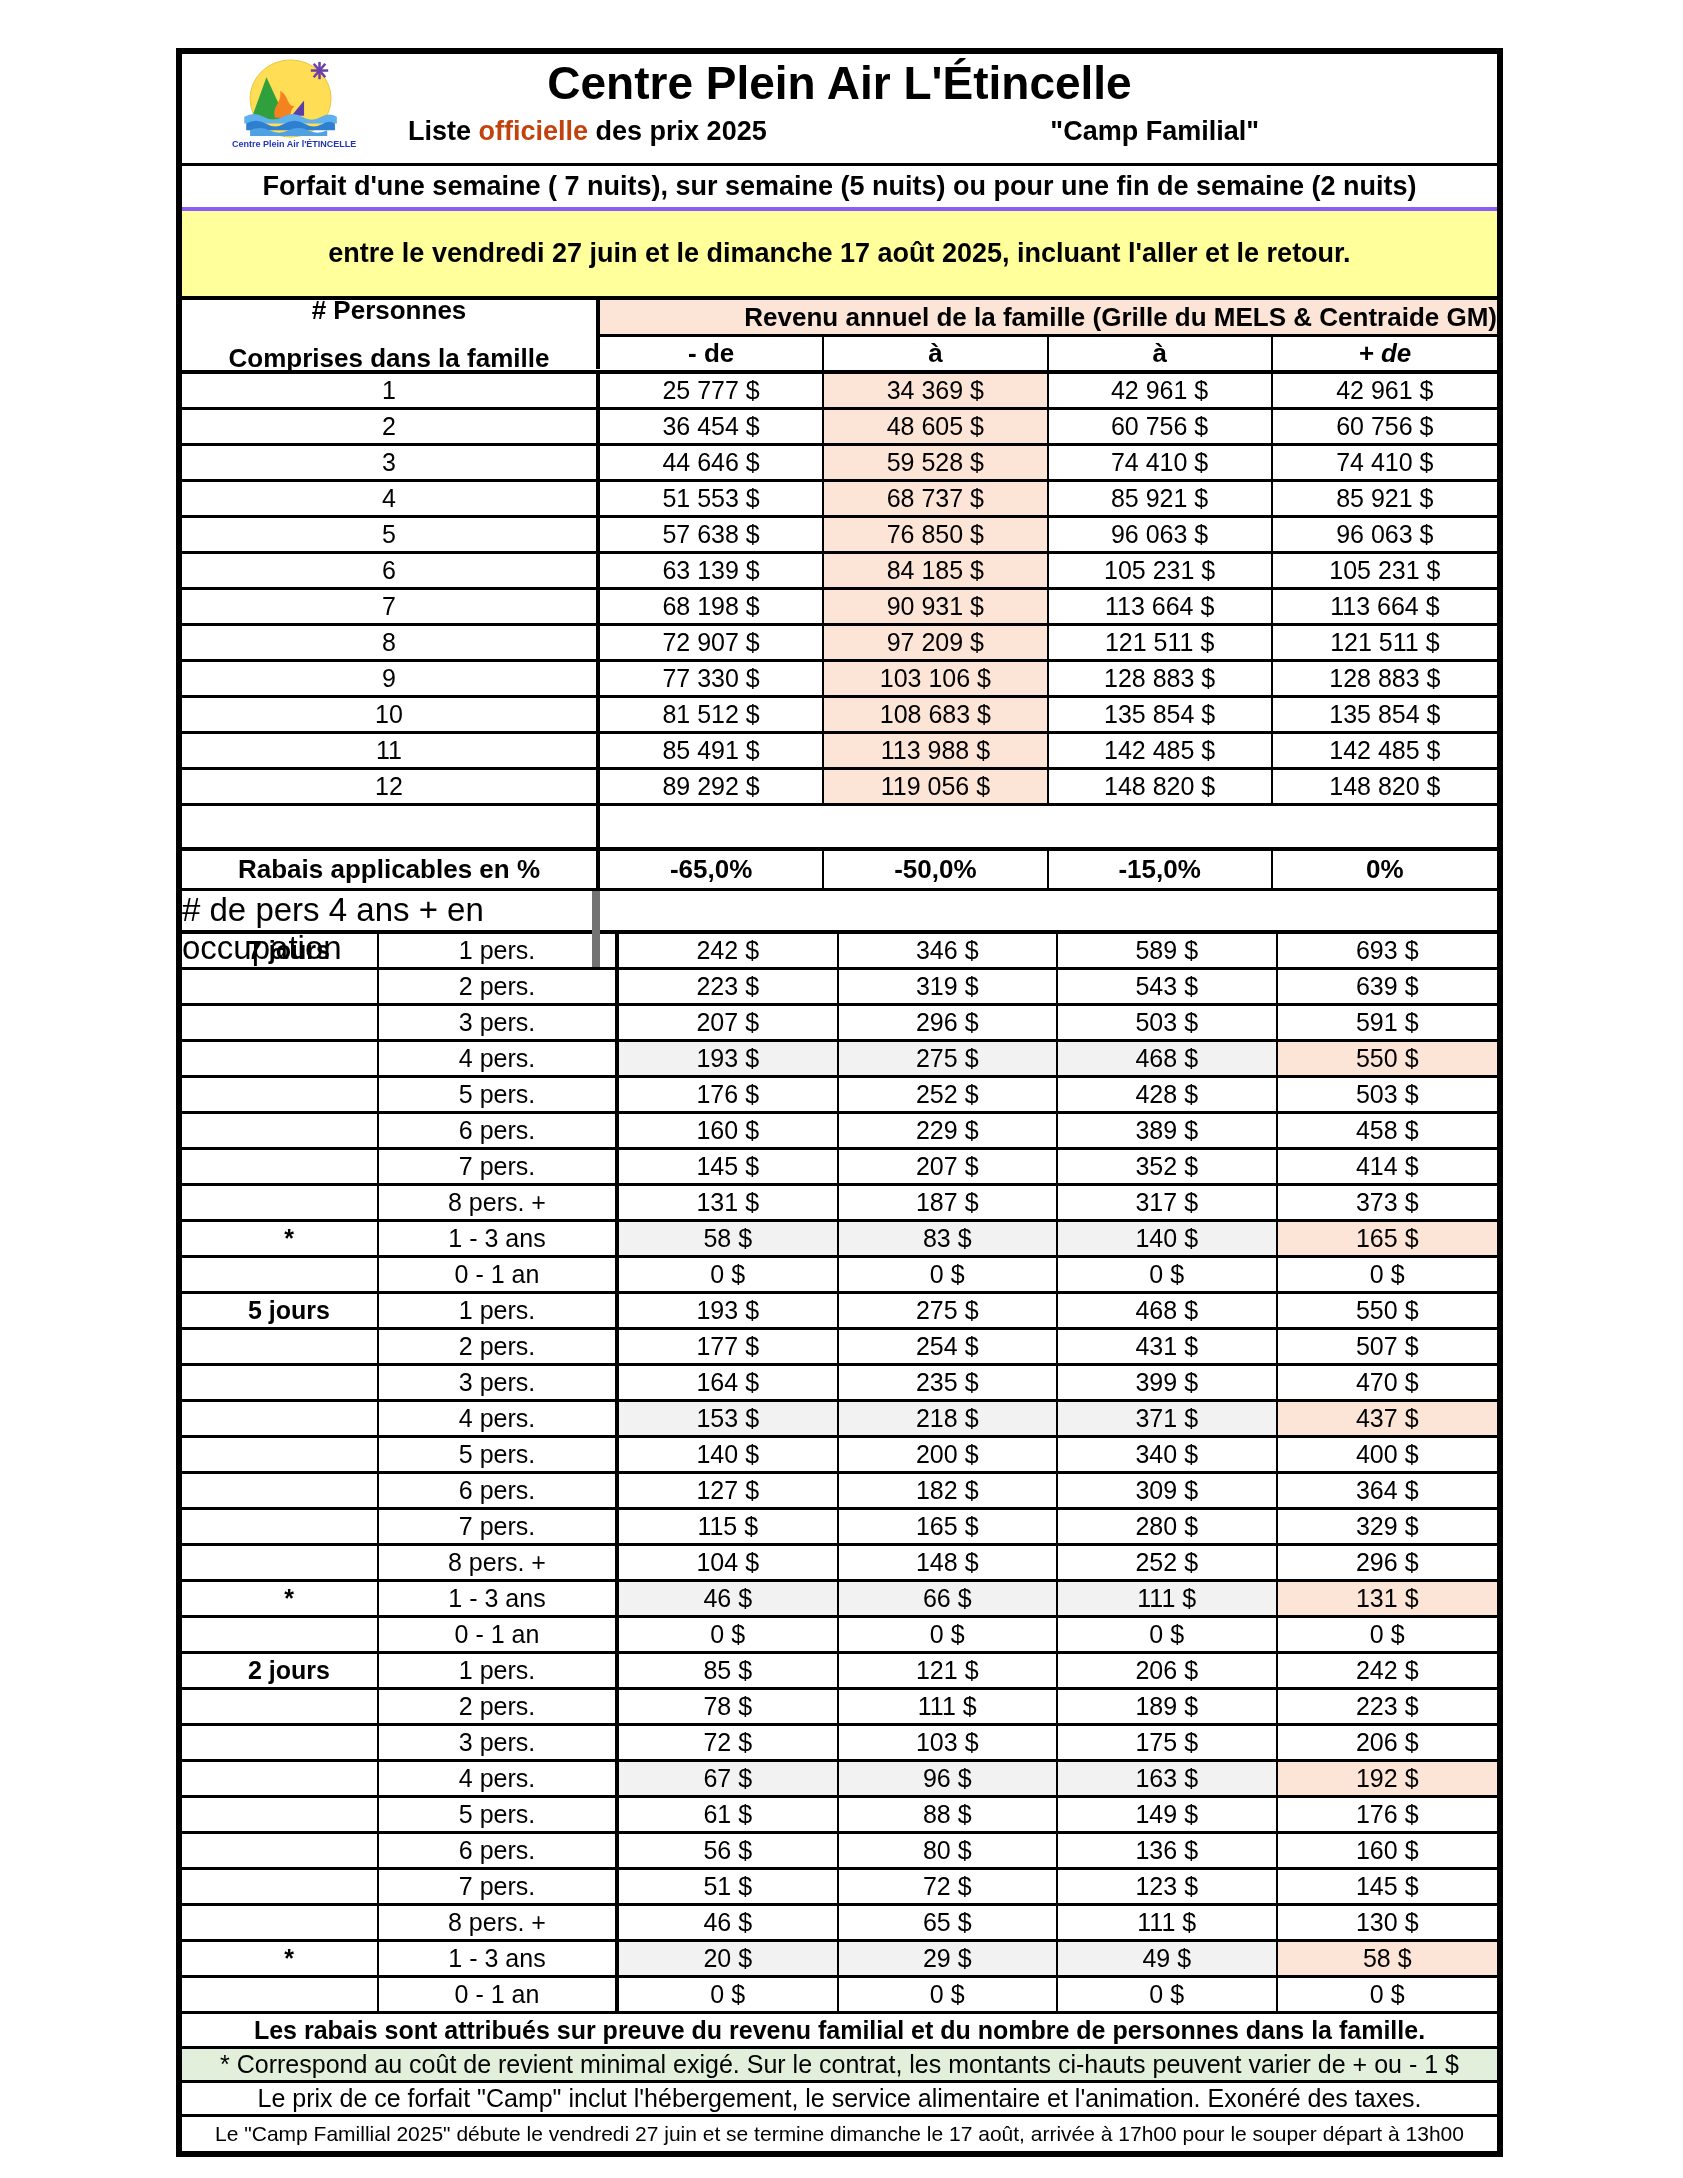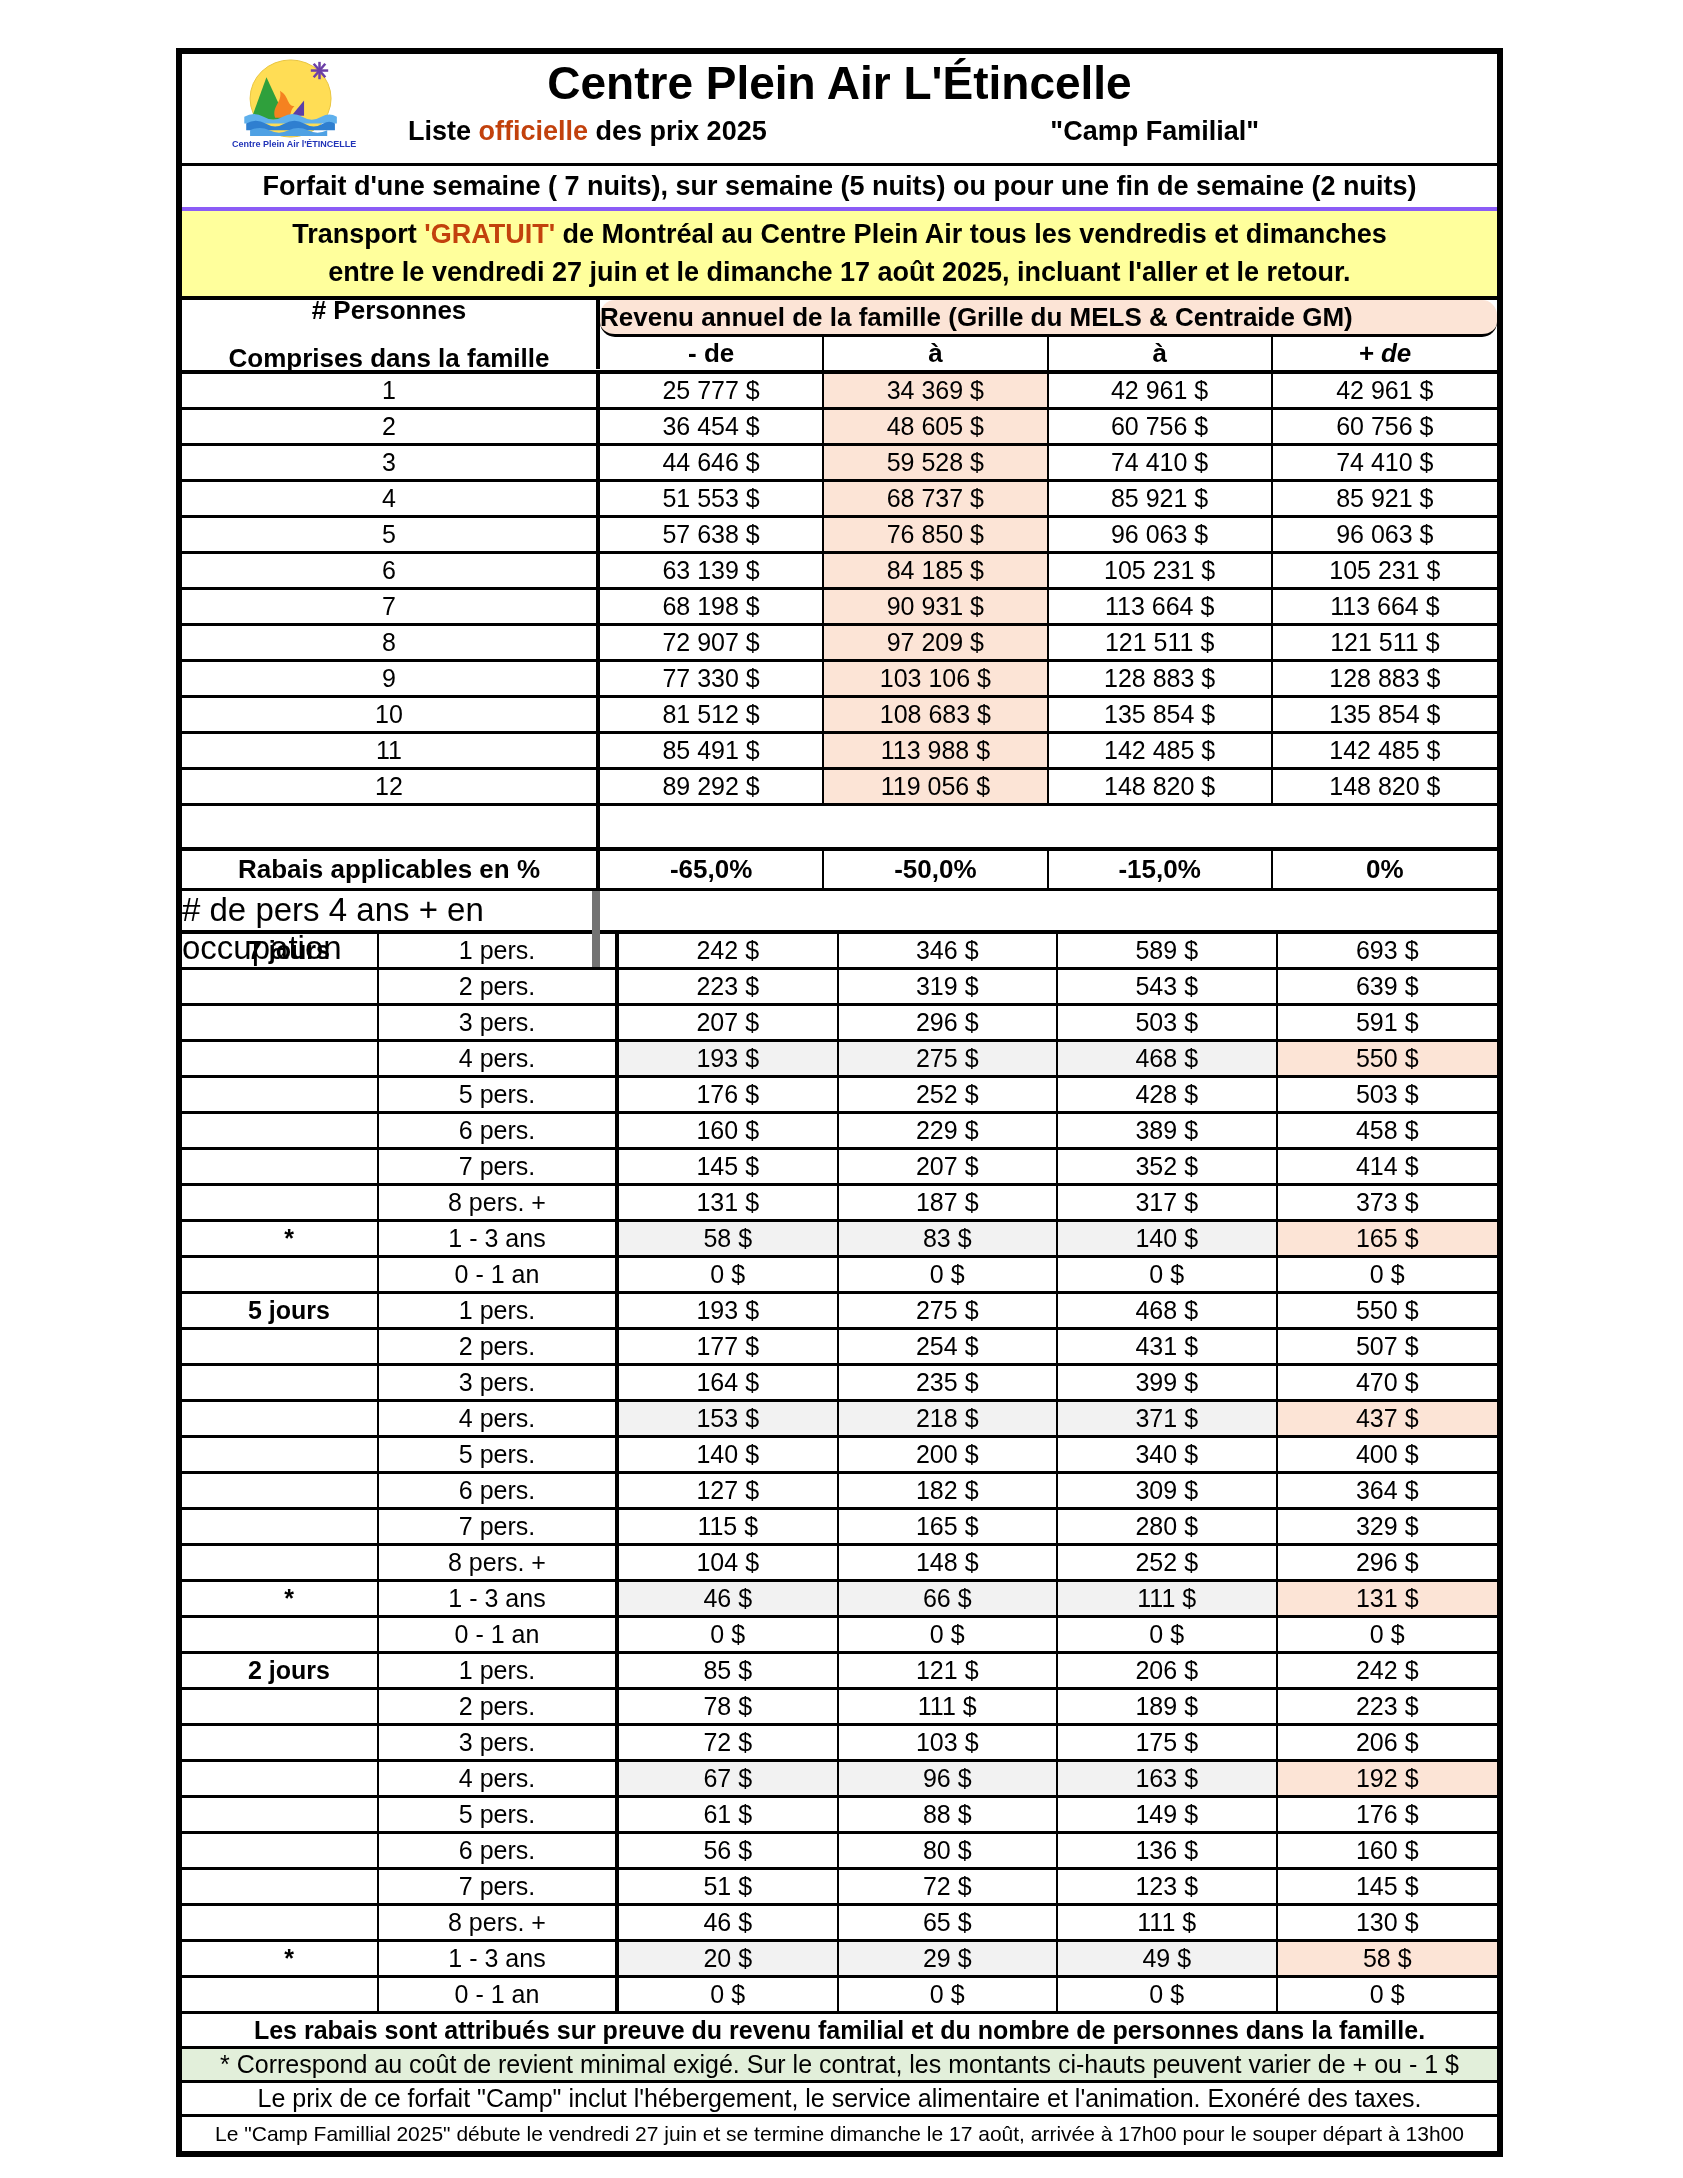--- a/index.html
+++ b/index.html
@@ -26,22 +26,22 @@
   
   .forfait{height:41px;display:flex;align-items:center;justify-content:center;
     font-size:27px;font-weight:bold;border-bottom:4px solid #8b5cf6;}
   .transport{height:85px;background:#ffff9c;display:flex;flex-direction:column;align-items:center;
     justify-content:center;gap:7px;font-size:27px;font-weight:bold;border-bottom:4px solid #000;}
 
   
   .grid-head{display:grid;grid-template-columns:418px 1fr;border-bottom:4px solid #000;}
   .gh-left{border-right:4px solid #000;display:flex;flex-direction:column;justify-content:center;
     align-items:center;text-align:center;font-weight:bold;font-size:26px;height:69px;gap:17px;}
-  .gh-group{background:#fce4d6;text-align:left;font-weight:bold;font-size:26px;
-    height:34px;line-height:34px;border-bottom:3px solid #000;border-radius:15px;}
+  .gh-group{background:#fce4d6;text-align:right;font-weight:bold;font-size:26px;
+    height:34px;line-height:34px;border-bottom:3px solid #000;}
   .gh-cols{display:grid;grid-template-columns:repeat(4,1fr);height:33px;}
   .gh-cols > div{display:flex;align-items:center;justify-content:center;
     font-weight:bold;font-size:26px;border-right:2px solid #000;}
   .gh-cols > div:last-child{border-right:none;font-style:italic;}
 
   
   .trow{display:grid;height:33px;border-bottom:3px solid #000;font-size:25px;}
   .trow.income{grid-template-columns:418px repeat(4,1fr);}
   .trow.section{grid-template-columns:178px 240px repeat(4,1fr);padding-left:19px;}
   .trow > div{display:flex;align-items:center;justify-content:center;border-right:2px solid #000;}
@@ -97,21 +97,20 @@
     <div class="title">Centre Plein Air L'Étincelle</div>
     <div class="subtitle-line">
       <div><span>Liste </span><span class="red">officielle</span><span> des prix 2025</span></div>
       <div>"Camp Familial"</div>
     </div>
   </div>
 
   <div class="forfait">Forfait d'une semaine ( 7 nuits), sur semaine (5 nuits) ou pour une fin de semaine (2 nuits)</div>
 
   <div class="transport">
-    <div><span>Transport </span><span class="red">'GRATUIT'</span><span> de Montréal au Centre Plein Air tous les vendredis et dimanches</span></div>
     <div>entre le vendredi 27 juin et le dimanche 17 août 2025, incluant l'aller et le retour.</div>
   </div>
 
   <div class="grid-head">
     <div class="gh-left">
       <div># Personnes</div>
       <div>Comprises dans la famille</div>
     </div>
     <div>
       <div class="gh-group">Revenu annuel de la famille (Grille du MELS &amp; Centraide GM)</div>

